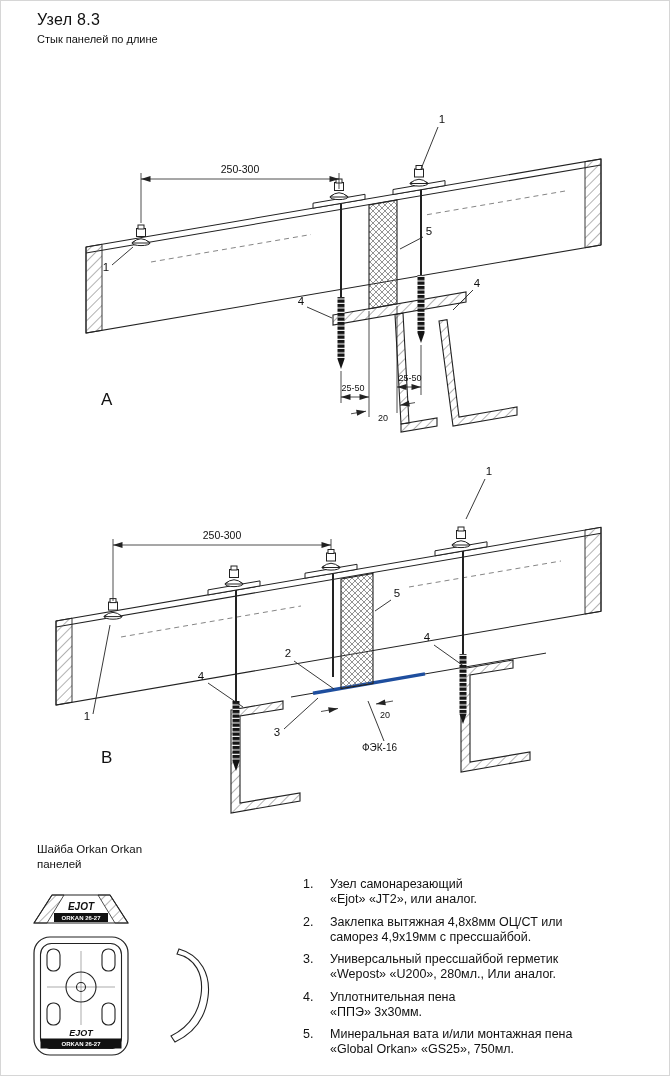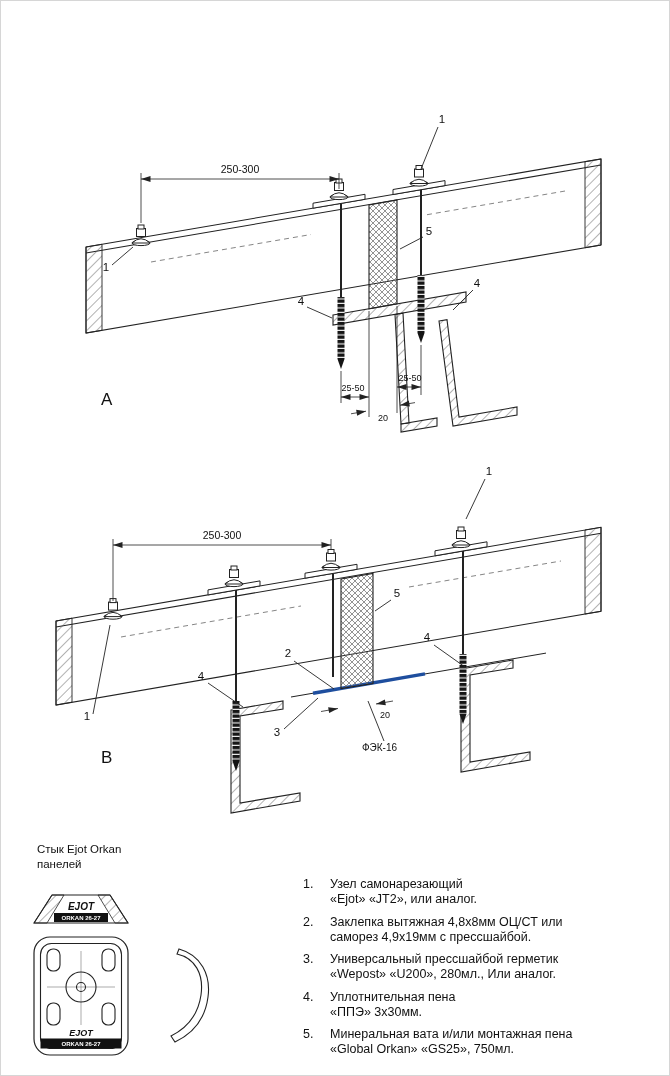--- a/index.html
+++ b/index.html
@@ -43,20 +43,24 @@
       </marker>
       <g id="shead">
         <ellipse cx="0" cy="0" rx="9" ry="2.6" fill="#fff" stroke="#222" stroke-width="1"></ellipse>
         <path d="M-9,0 Q0,-8.5 9,0 Z" fill="#fff" stroke="#222" stroke-width="1"></path>
         <rect x="-4.5" y="-14.5" width="9" height="8" fill="#fff" stroke="#222" stroke-width="1"></rect>
         <rect x="-3" y="-18" width="6" height="4" fill="#fff" stroke="#222" stroke-width="1"></rect>
       </g>
     </defs>
   </svg>
 
+  <div class="hdr">
+    <div class="title">Узел 8.3</div>
+    <div class="sub">Стык панелей по длине</div>
+  </div>
 
   <svg class="dwg" style="top:78px" width="670" height="380" viewBox="0 0 670 380">
     <g stroke="#222" fill="none" stroke-width="1.1">
       <g>
         <polygon points="85,168 600,80 600,166 85,254" fill="#fff"></polygon>
         <line x1="85" y1="174" x2="600" y2="86"></line>
         <polygon points="85,168 101,165.3 101,251.3 85,254" fill="url(#pH)" stroke-width="0.9"></polygon>
         <polygon points="584,82.7 600,80 600,166 584,168.7" fill="url(#pH)" stroke-width="0.9"></polygon>
         <line x1="150" y1="183" x2="310" y2="155.5" stroke="#777" stroke-width="0.9" stroke-dasharray="5,4"></line>
         <line x1="426" y1="135.7" x2="566" y2="111.7" stroke="#777" stroke-width="0.9" stroke-dasharray="5,4"></line>
@@ -172,21 +176,21 @@
         <line x1="390" y1="151" x2="374" y2="162"></line>
         <text x="396" y="148" text-anchor="middle">5</text>
         <line x1="383" y1="292" x2="367" y2="252"></line>
         <text x="361" y="302" font-size="10">ФЭК-16</text>
       </g>
       <text x="100" y="314" font-size="17">В</text>
     </g>
   </svg>
 
   <div class="washer-title">
-    <div>Стык Ejot Orkan</div>
+    <div>Шайба Orkan Orkan</div>
     <div>панелей</div>
   </div>
 
   <svg class="dwg" style="top:878px;left:18px" width="250" height="198" viewBox="0 0 250 198">
     <g stroke="#222" fill="none" stroke-width="1.1">
       <g transform="translate(15,8)">
         <path d="M0,36 L18,8 L76,8 L94,36 Z" fill="#fff"></path>
         <polygon points="0,36 18,8 30,8 13,36" fill="url(#pH)" stroke-width="0.8"></polygon>
         <polygon points="64,8 76,8 94,36 81,36" fill="url(#pH)" stroke-width="0.8"></polygon>
         <text class="tb" x="47" y="23" text-anchor="middle" font-size="10" font-style="italic" font-weight="bold">EJOT</text>

